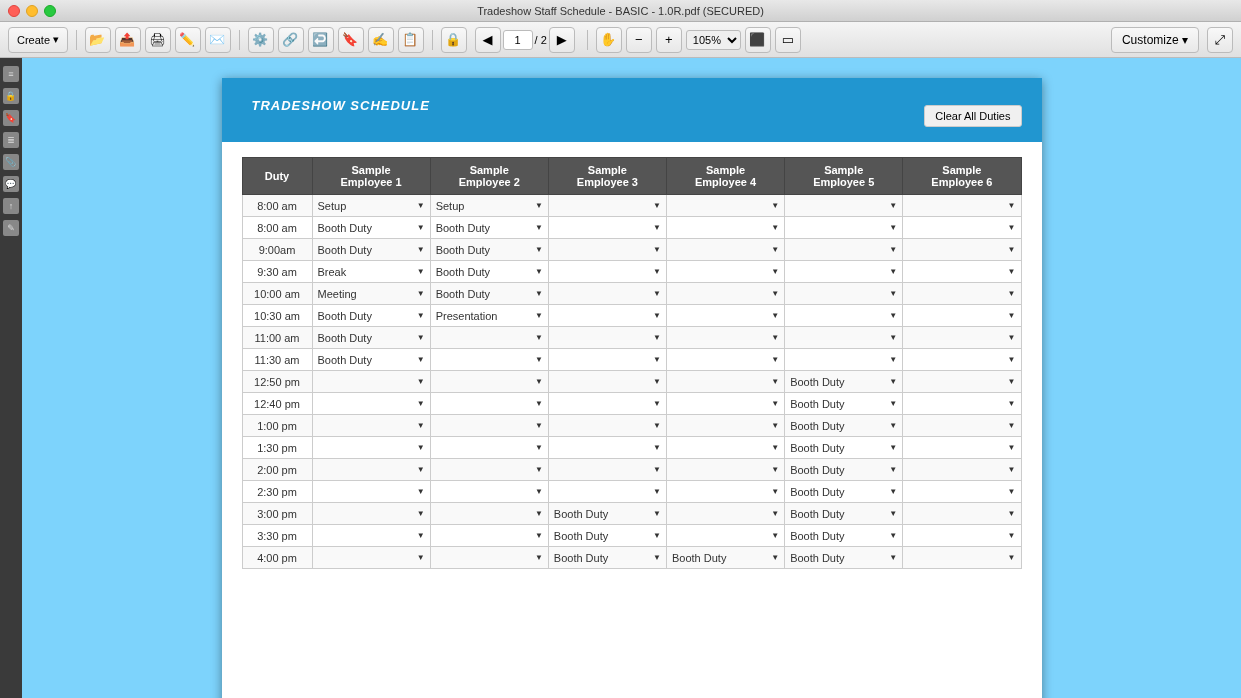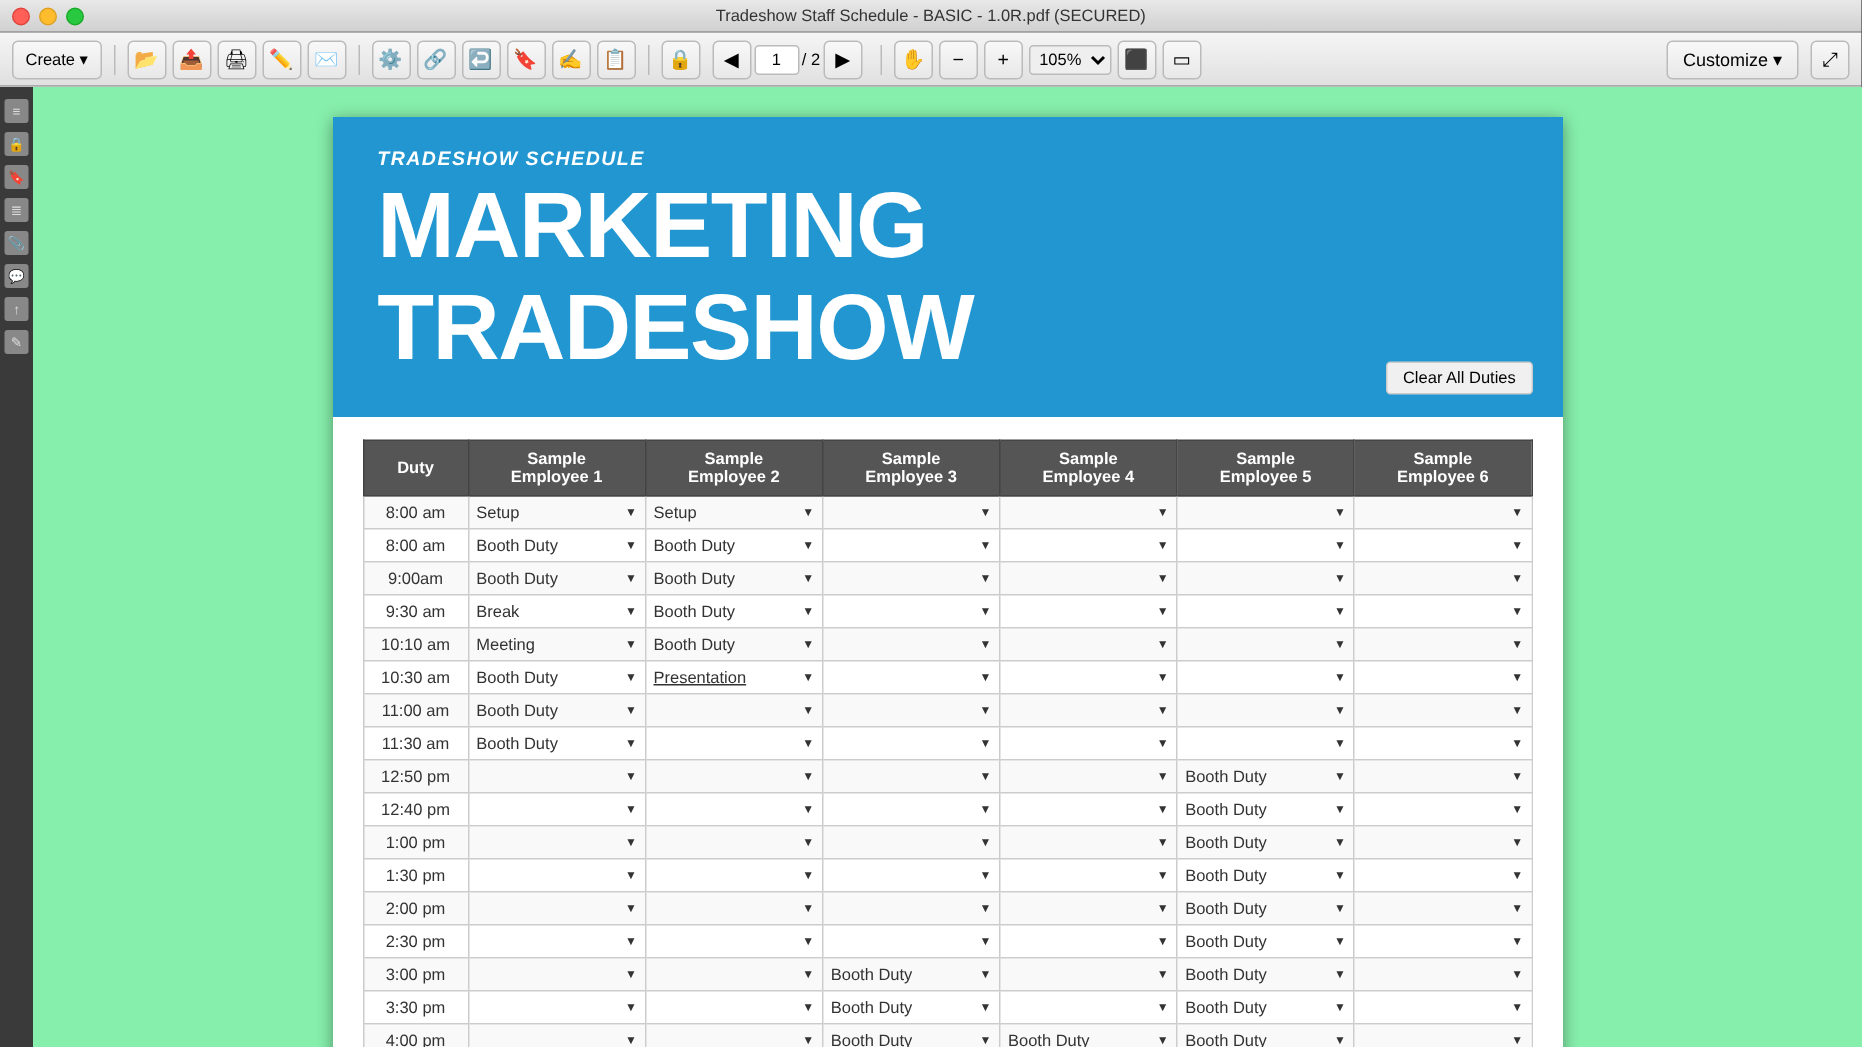--- a/index.html
+++ b/index.html
@@ -146,21 +146,21 @@
       cursor: pointer;
     }
 
     
     .main-content {
       position: absolute;
       left: 22px;
       top: 58px;
       right: 0;
       bottom: 0;
-      background: #86efac;
+      background: #7dd3fc;
       overflow: auto;
       display: flex;
       justify-content: center;
       padding: 20px 0;
     }
 
     
     .pdf-page {
       width: 820px;
       min-height: 900px;
@@ -315,21 +315,20 @@
   <div class="sidebar-icon">💬</div>
   <div class="sidebar-icon">↑</div>
   <div class="sidebar-icon">✎</div>
 </div>
 
 <div class="main-content">
   <div class="pdf-page">
 
     <div class="pdf-header">
       <div class="schedule-label">TRADESHOW SCHEDULE</div>
-      <div class="main-title">MARKETING TRADESHOW</div>
       <button class="clear-duties-btn">Clear All Duties</button>
     </div>
 
     <div class="schedule-section">
       <table class="schedule-table">
         <thead>
           <tr>
             <th style="width:70px">Duty</th>
             <th>Sample<br>Employee 1</th>
             <th>Sample<br>Employee 2</th>
@@ -490,21 +489,21 @@
                 </div>
               </td>
               <td class="duty-cell">
                 <div style="display: flex; align-items: center; justify-content: space-between; width: 100%; height: 100%;">
                   <span style="font-size: 11px; color: rgb(51, 51, 51); padding-left: 2px;"></span>
                   <span style="font-size: 8px; color: rgb(51, 51, 51); margin-right: 2px;">▼</span>
                 </div>
               </td>
             </tr>
             <tr>
-              <td class="time-cell">10:10 am</td>
+              <td class="time-cell">10:00 am</td>
               <td class="duty-cell">
                 <div style="display: flex; align-items: center; justify-content: space-between; width: 100%; height: 100%;">
                   <span style="font-size: 11px; color: rgb(51, 51, 51); padding-left: 2px;">Meeting</span>
                   <span style="font-size: 8px; color: rgb(51, 51, 51); margin-right: 2px;">▼</span>
                 </div>
               </td>
               <td class="duty-cell">
                 <div style="display: flex; align-items: center; justify-content: space-between; width: 100%; height: 100%;">
                   <span style="font-size: 11px; color: rgb(51, 51, 51); padding-left: 2px;">Booth Duty</span>
                   <span style="font-size: 8px; color: rgb(51, 51, 51); margin-right: 2px;">▼</span>
@@ -538,21 +537,21 @@
             <tr>
               <td class="time-cell">10:30 am</td>
               <td class="duty-cell">
                 <div style="display: flex; align-items: center; justify-content: space-between; width: 100%; height: 100%;">
                   <span style="font-size: 11px; color: rgb(51, 51, 51); padding-left: 2px;">Booth Duty</span>
                   <span style="font-size: 8px; color: rgb(51, 51, 51); margin-right: 2px;">▼</span>
                 </div>
               </td>
               <td class="duty-cell">
                 <div style="display: flex; align-items: center; justify-content: space-between; width: 100%; height: 100%;">
-                  <span style="font-size: 11px; color: rgb(51, 51, 51); padding-left: 2px; text-decoration: underline;">Presentation</span>
+                  <span style="font-size: 11px; color: rgb(51, 51, 51); padding-left: 2px;">Presentation</span>
                   <span style="font-size: 8px; color: rgb(51, 51, 51); margin-right: 2px;">▼</span>
                 </div>
               </td>
               <td class="duty-cell">
                 <div style="display: flex; align-items: center; justify-content: space-between; width: 100%; height: 100%;">
                   <span style="font-size: 11px; color: rgb(51, 51, 51); padding-left: 2px;"></span>
                   <span style="font-size: 8px; color: rgb(51, 51, 51); margin-right: 2px;">▼</span>
                 </div>
               </td>
               <td class="duty-cell">

